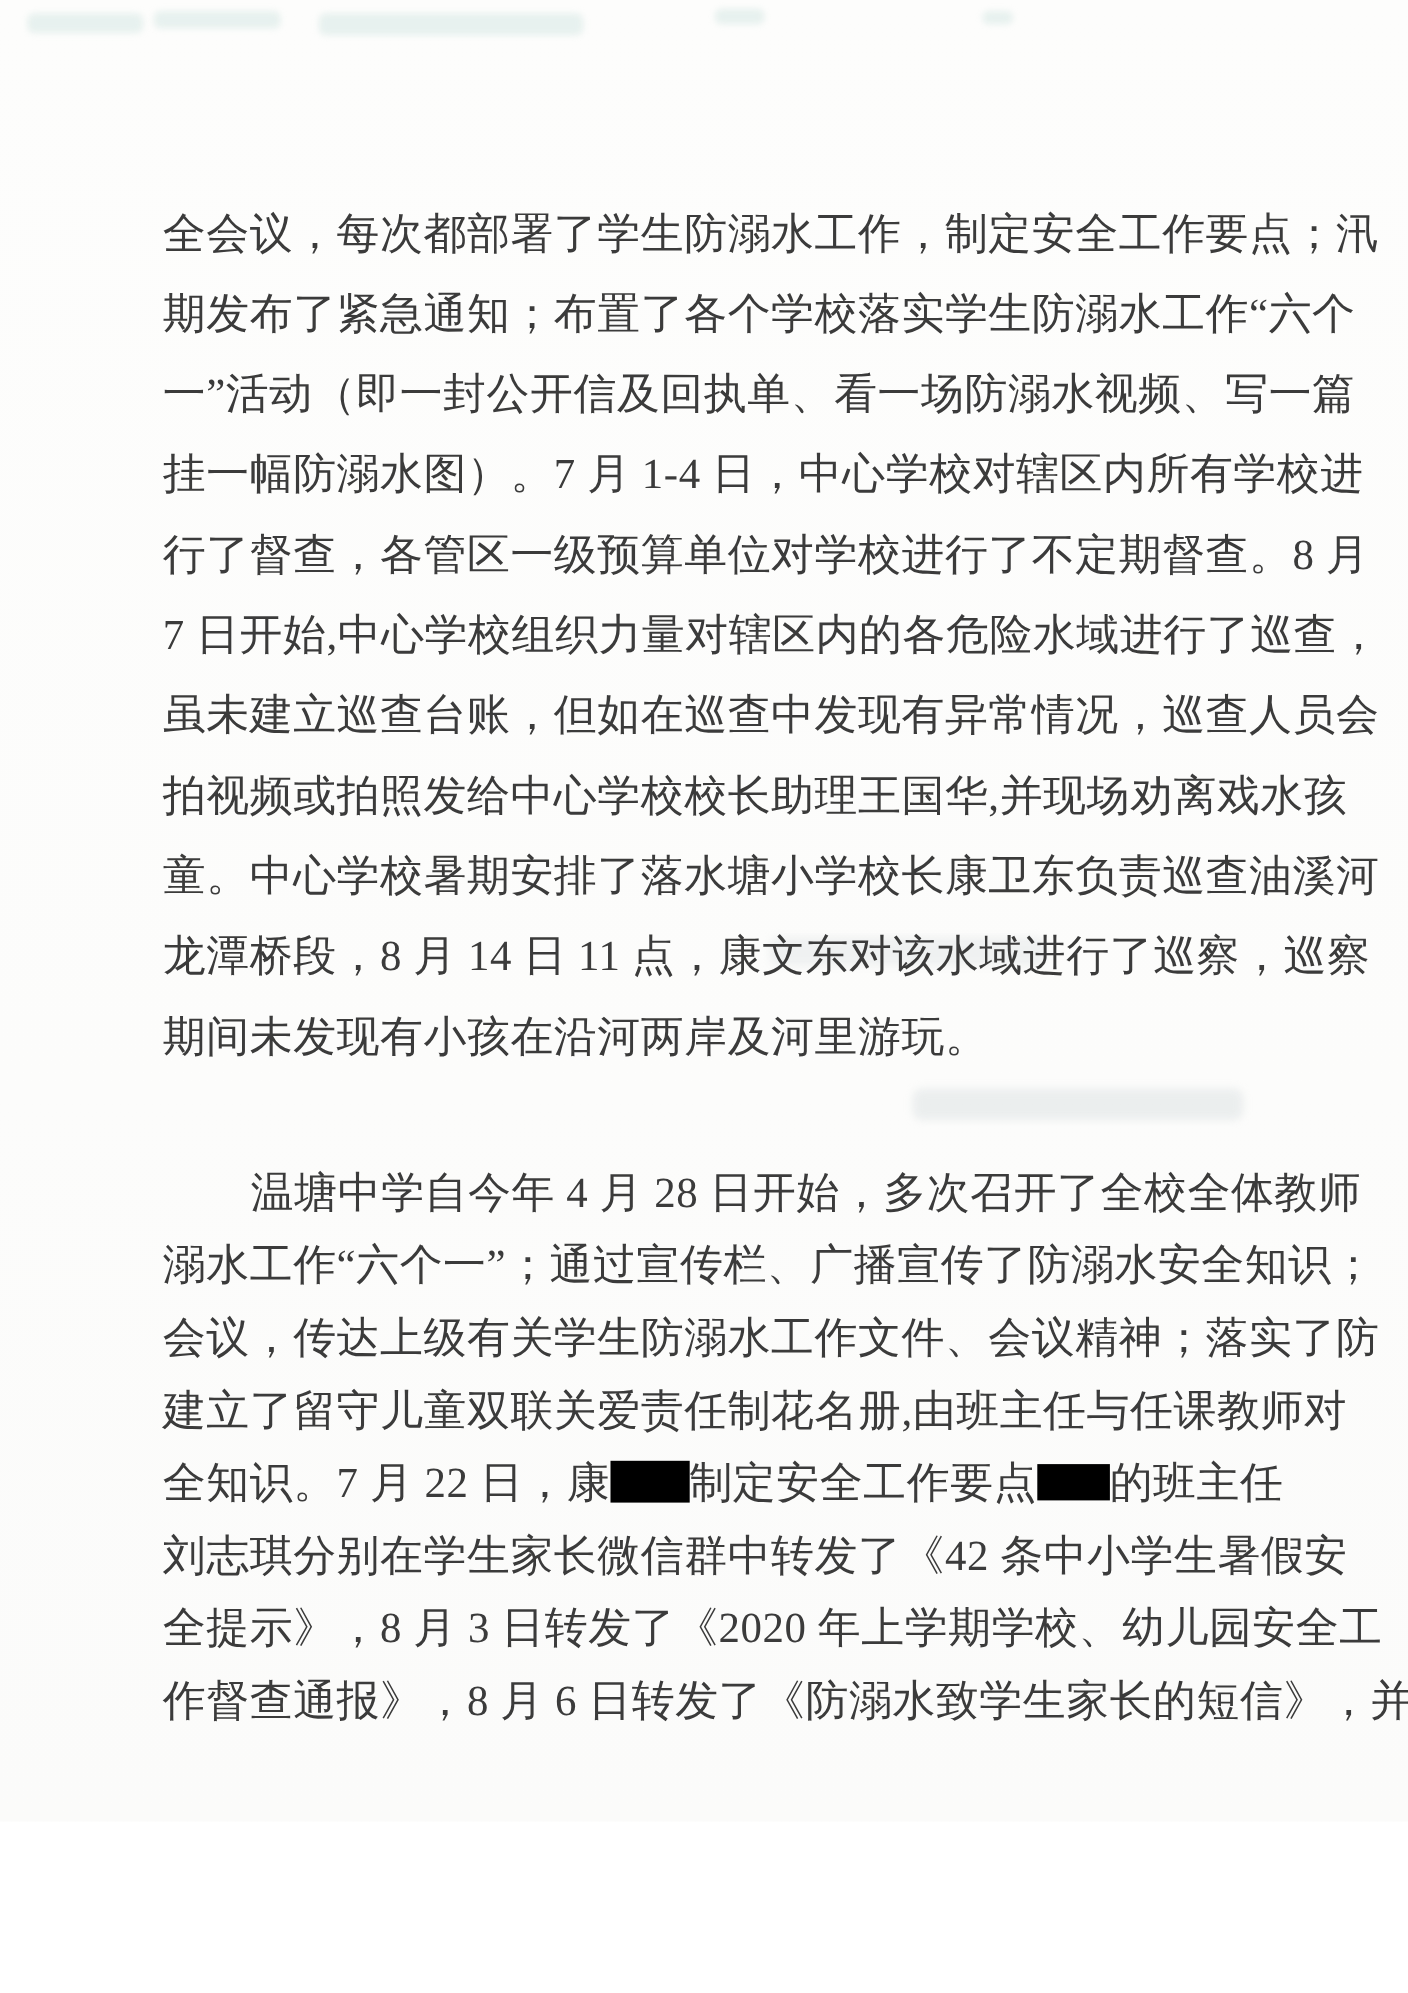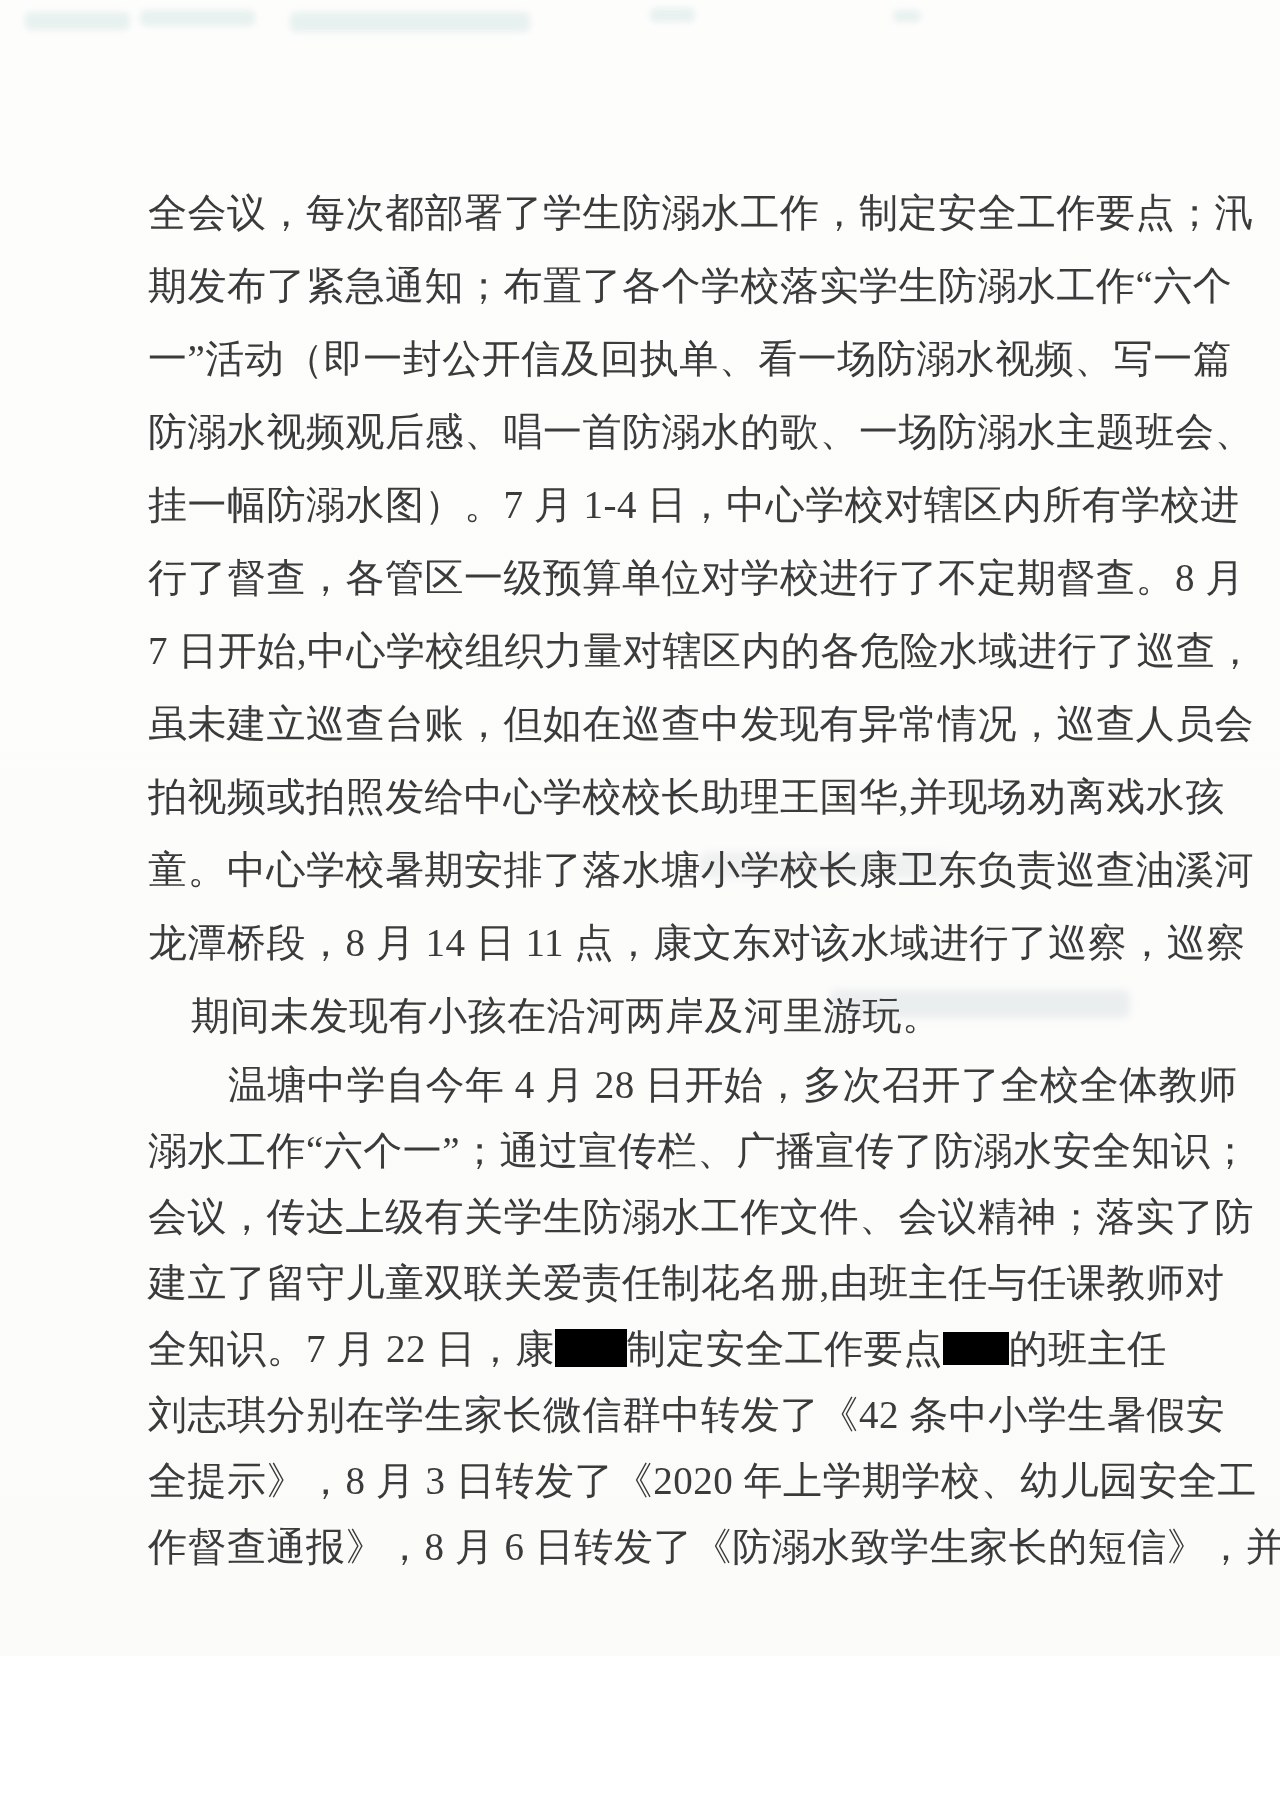--- a/index.html
+++ b/index.html
@@ -52,21 +52,20 @@
   .p1 .line { line-height: 73px; height: 73px; }
   .p2 .line { line-height: 66px; height: 66px; font-family: Liberation Serif, serif; }
   .line {
     text-align: justify;
     text-align-last: justify;
     white-space: nowrap;
     letter-spacing: 0.5px;
   }
   .line.end {
     text-align-last: left;
-    margin-left: 43px;
   }
   .line.indent {
     text-indent: 80px;
   }
   .redact {
     display: inline-block;
     background: #000000;
   }
   .r1 { width: 72px; height: 38px; vertical-align: -5px; }
   .r2 { width: 66px; height: 33px; vertical-align: -3px; }
@@ -91,21 +90,20 @@
   <div class="smudge s3"></div>
   <div class="smudge s4"></div>
   <div class="smudge s5"></div>
   <div class="ghost g1"></div>
   <div class="ghost g2"></div>
 
   <div class="textblock p1">
     <div class="line">全会议，每次都部署了学生防溺水工作，制定安全工作要点；汛</div>
     <div class="line">期发布了紧急通知；布置了各个学校落实学生防溺水工作“六个</div>
     <div class="line">一”活动（即一封公开信及回执单、看一场防溺水视频、写一篇</div>
-    <div class="line">防溺水视频观后感、唱一首防溺水的歌、一场防溺水主题班会、</div>
     <div class="line">挂一幅防溺水图）。7 月 1-4 日，中心学校对辖区内所有学校进</div>
     <div class="line">行了督查，各管区一级预算单位对学校进行了不定期督查。8 月</div>
     <div class="line">7 日开始,中心学校组织力量对辖区内的各危险水域进行了巡查，</div>
     <div class="line">虽未建立巡查台账，但如在巡查中发现有异常情况，巡查人员会</div>
     <div class="line">拍视频或拍照发给中心学校校长助理王国华,并现场劝离戏水孩</div>
     <div class="line">童。中心学校暑期安排了落水塘小学校长康卫东负责巡查油溪河</div>
     <div class="line">龙潭桥段，8 月 14 日 11 点，康文东对该水域进行了巡察，巡察</div>
     <div class="line end">期间未发现有小孩在沿河两岸及河里游玩。</div>
   </div>
 

